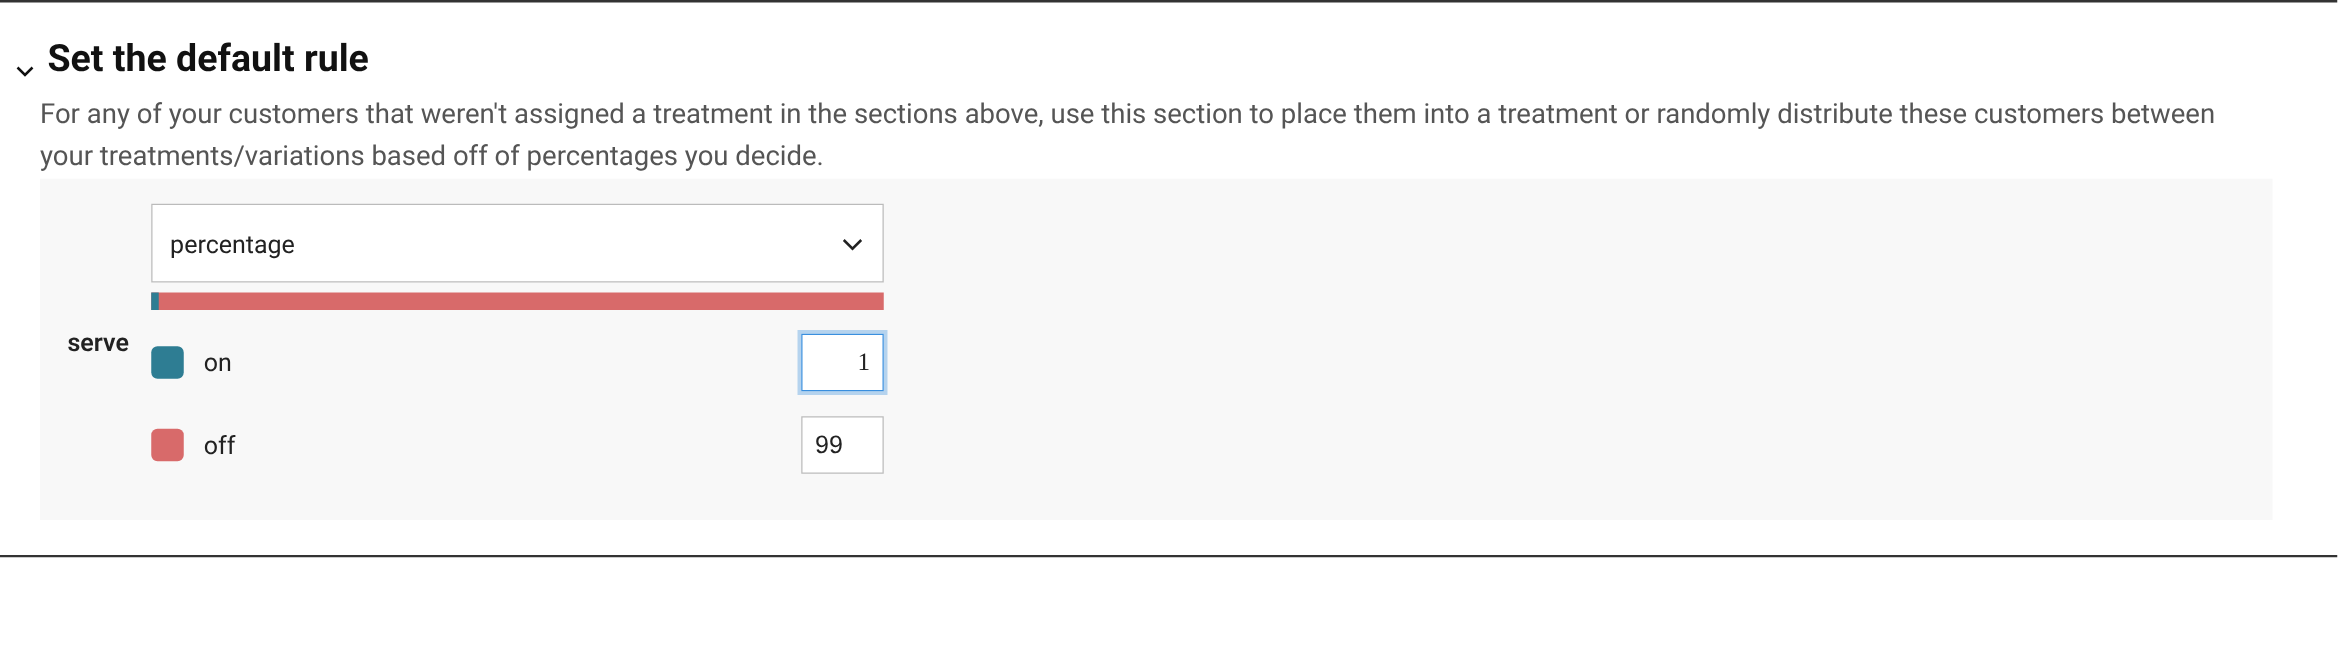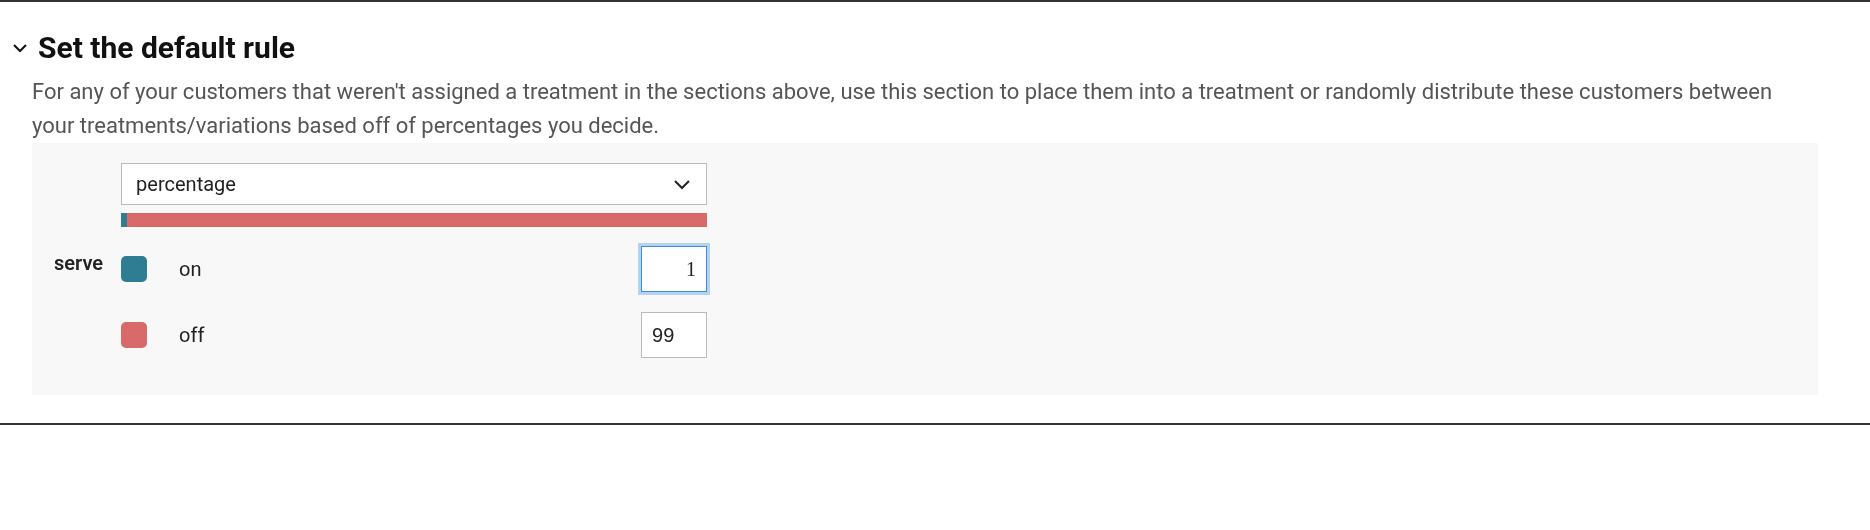--- a/index.html
+++ b/index.html
@@ -11,21 +11,21 @@
   }
   .outer {
     border-top: 2px solid #333;
     border-bottom: 2px solid #333;
   }
   .section {
     padding: 28px 12px 28px 12px;
   }
   .header-row {
     display: flex;
-    align-items: center;
+    align-items: flex-end;
     gap: 10px;
     margin-bottom: 10px;
   }
   .chevron {
     width: 16px;
     height: 16px;
     display: inline-flex;
     align-items: center;
     justify-content: center;
   }
@@ -60,21 +60,21 @@
   }
   .controls-col {
     display: flex;
     flex-direction: column;
     width: 586px;
   }
   .select-box {
     position: relative;
     border: 1px solid #bbb;
     background: #fff;
-    height: 42px;
+    height: 63px;
     display: flex;
     align-items: center;
     padding: 0 14px;
     cursor: pointer;
   }
   .select-value {
     font-size: 20px;
     color: #222;
   }
   .select-chevron {
@@ -98,21 +98,21 @@
   .treatment-row {
     display: flex;
     align-items: center;
     justify-content: space-between;
     margin-top: 18px;
     height: 48px;
   }
   .treatment-left {
     display: flex;
     align-items: center;
-    gap: 32px;
+    gap: 16px;
   }
   .swatch {
     width: 26px;
     height: 26px;
     border-radius: 5px;
   }
   .swatch-on { background: #2e7d93; }
   .swatch-off { background: #d86a6a; }
   .treatment-label {
     font-size: 20px;

